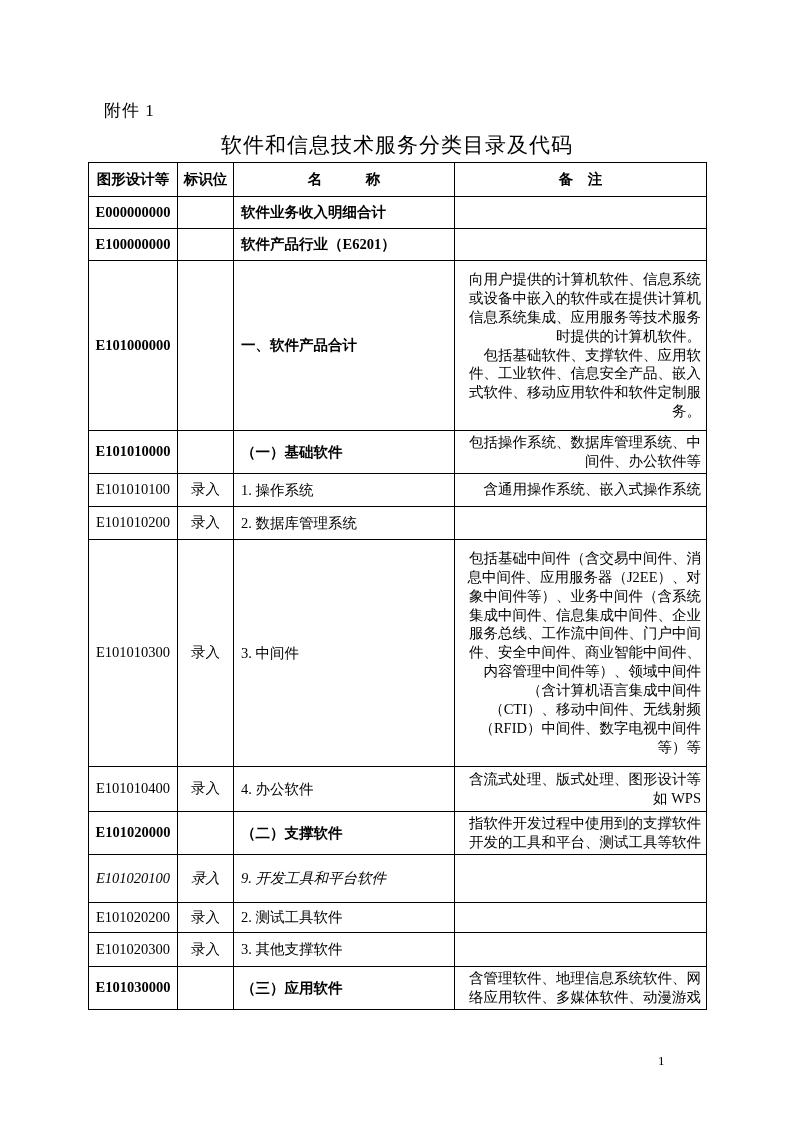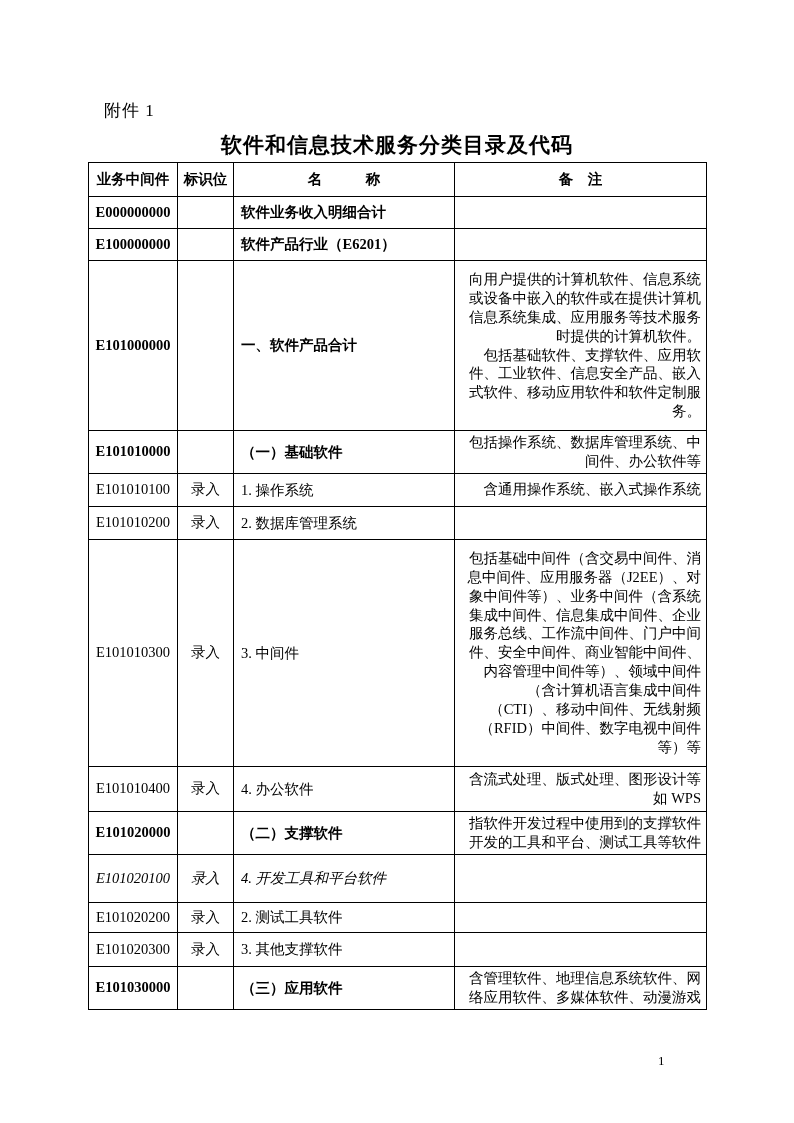--- a/index.html
+++ b/index.html
@@ -23,21 +23,21 @@
     font-size: 17px;
     letter-spacing: 1px;
   }
   .doc-title {
     position: absolute;
     top: 131px;
     left: 0;
     width: 794px;
     text-align: center;
     font-size: 21px;
-    font-weight: bold;
+    font-weight: normal;
     letter-spacing: 1px;
   }
   table.catalog {
     position: absolute;
     top: 162px;
     left: 88px;
     width: 618px;
     border-collapse: collapse;
     table-layout: fixed;
   }
@@ -111,21 +111,21 @@
 
   <table class="catalog">
     <colgroup>
       <col style="width:89px">
       <col style="width:56px">
       <col style="width:221px">
       <col style="width:252px">
     </colgroup>
     <thead>
       <tr>
-        <th>业务中间件</th>
+        <th>图形设计等</th>
         <th>标识位</th>
         <th>名　　　称</th>
         <th>备　注</th>
       </tr>
     </thead>
     <tbody>
         <tr class="bold-row">
           <td class="col-code">E000000000</td>
           <td class="col-flag"></td>
           <td class="col-name">软件业务收入明细合计</td>
@@ -177,21 +177,21 @@
         </tr>
         <tr class="bold-row">
           <td class="col-code">E101020000</td>
           <td class="col-flag"></td>
           <td class="col-name">（二）支撑软件</td>
           <td class="col-remark">指软件开发过程中使用到的支撑软件开发的工具和平台、测试工具等软件</td>
         </tr>
         <tr>
           <td class="col-code">E101020100</td>
           <td class="col-flag">录入</td>
-          <td class="col-name">4. 开发工具和平台软件</td>
+          <td class="col-name">9. 开发工具和平台软件</td>
           <td class="col-remark"></td>
         </tr>
         <tr>
           <td class="col-code">E101020200</td>
           <td class="col-flag">录入</td>
           <td class="col-name">2. 测试工具软件</td>
           <td class="col-remark"></td>
         </tr>
         <tr>
           <td class="col-code">E101020300</td>

